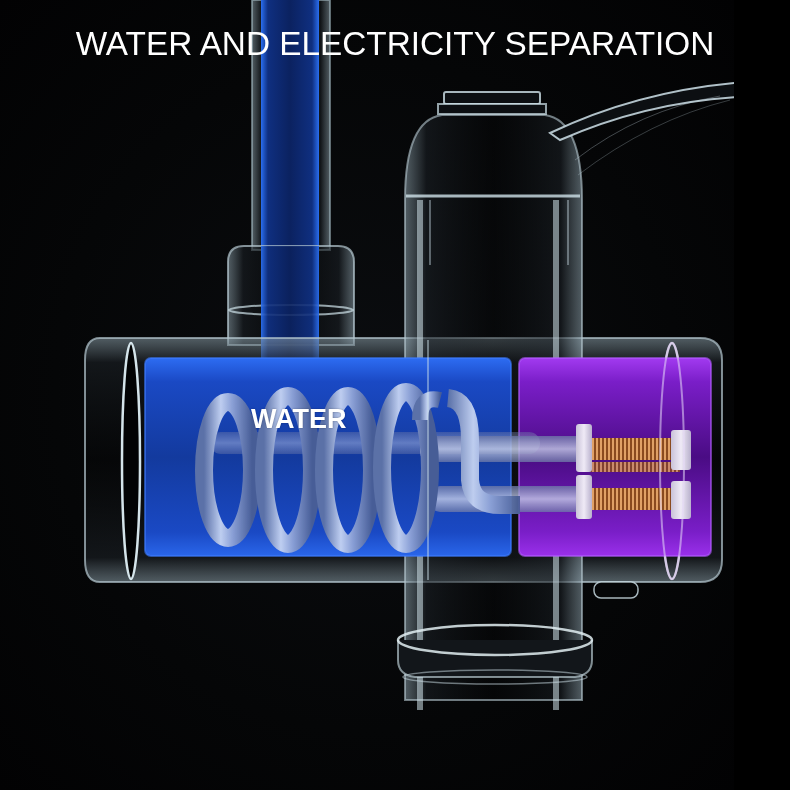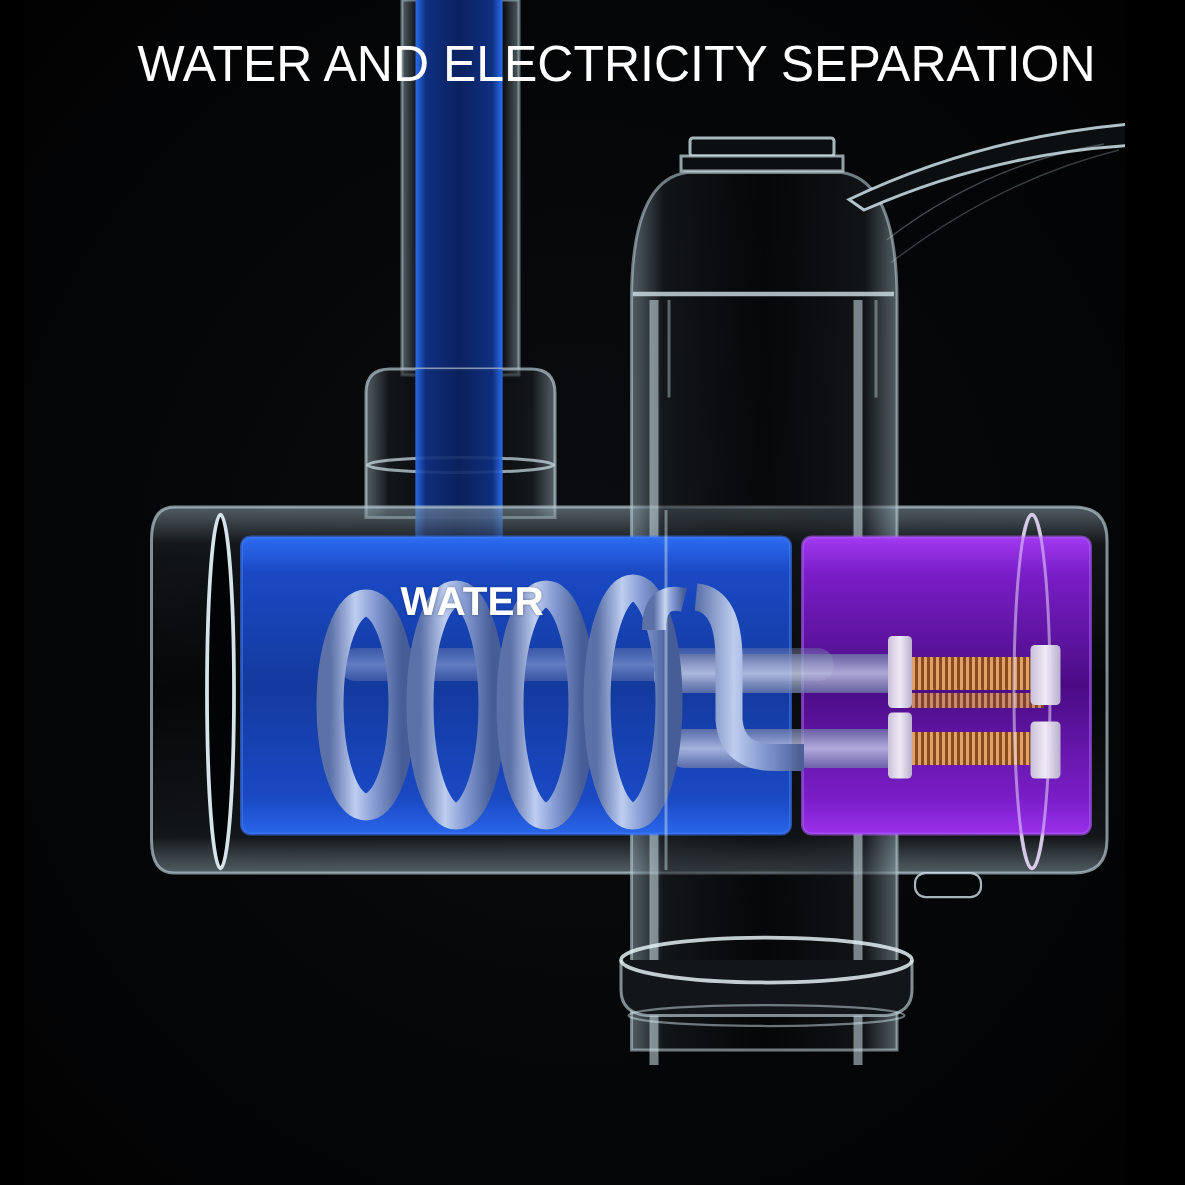--- a/index.html
+++ b/index.html
@@ -1,32 +1,31 @@
 <!DOCTYPE html>
 <html><head>
 <meta charset="utf-8">
 <style>
   html, body { margin: 0; padding: 0; background: #000; }
   .stage {
     position: relative; width: 734px; height: 790px; overflow: hidden;
     background: radial-gradient(ellipse at 50% 50%, #0b0d10 0%, #050607 60%, #020203 100%);
     font-family: "Liberation Sans", sans-serif;
-    margin-left: 16px;
   }
   .title {
     position: absolute; left: 0; top: 24px; width: 790px; text-align: center;
     color: #ffffff; font-size: 34px; font-weight: 400; letter-spacing: 0px;
     transform: scaleX(0.98); white-space: nowrap; z-index: 20;
   }
   .label {
     position: absolute; color: #ffffff; font-weight: 700; font-size: 27px;
     z-index: 20; white-space: nowrap;
     text-shadow: 0 0 2px rgba(0,0,0,0.35);
   }
-  .label-water { left: 251px; top: 386px; }
+  .label-water { left: 251px; top: 404px; }
   .label-elec { left: 519px; top: 386px; }
   svg.art { position: absolute; left: 0; top: 0; }
 </style>
 </head>
 <body>
 
 <div class="stage">
 
   <svg class="art" width="790" height="790" viewBox="0 0 790 790">
     <defs>

